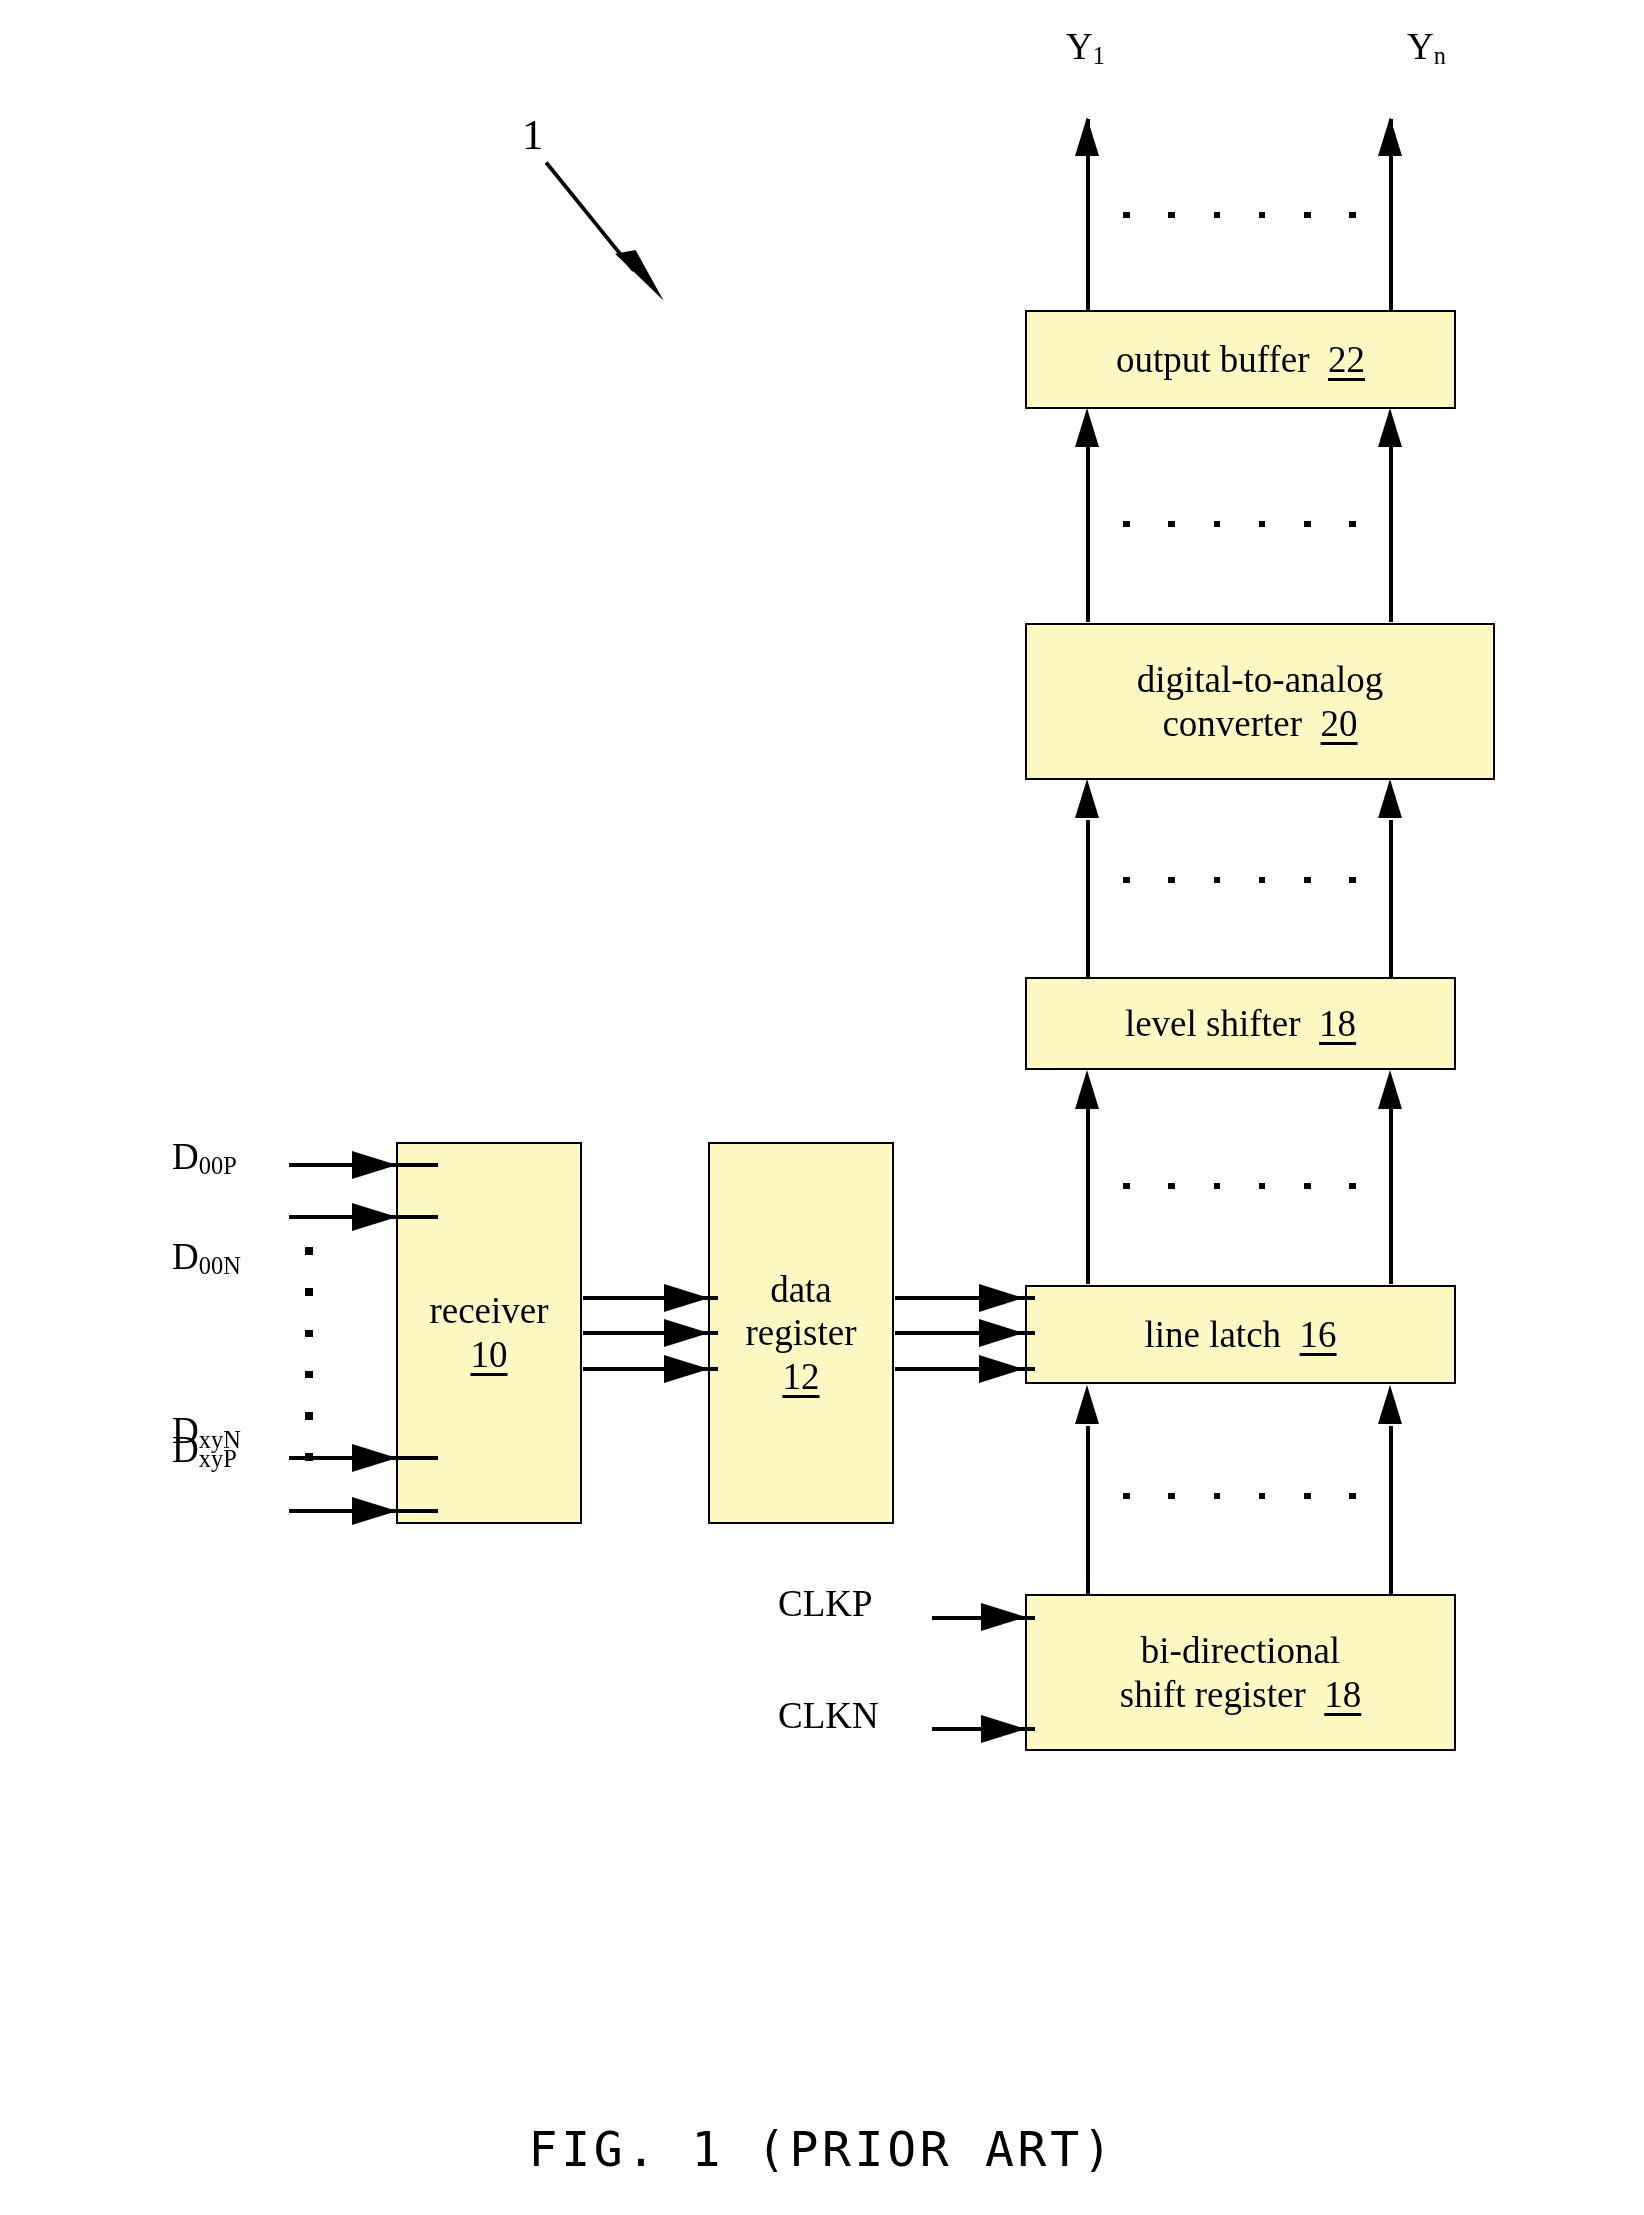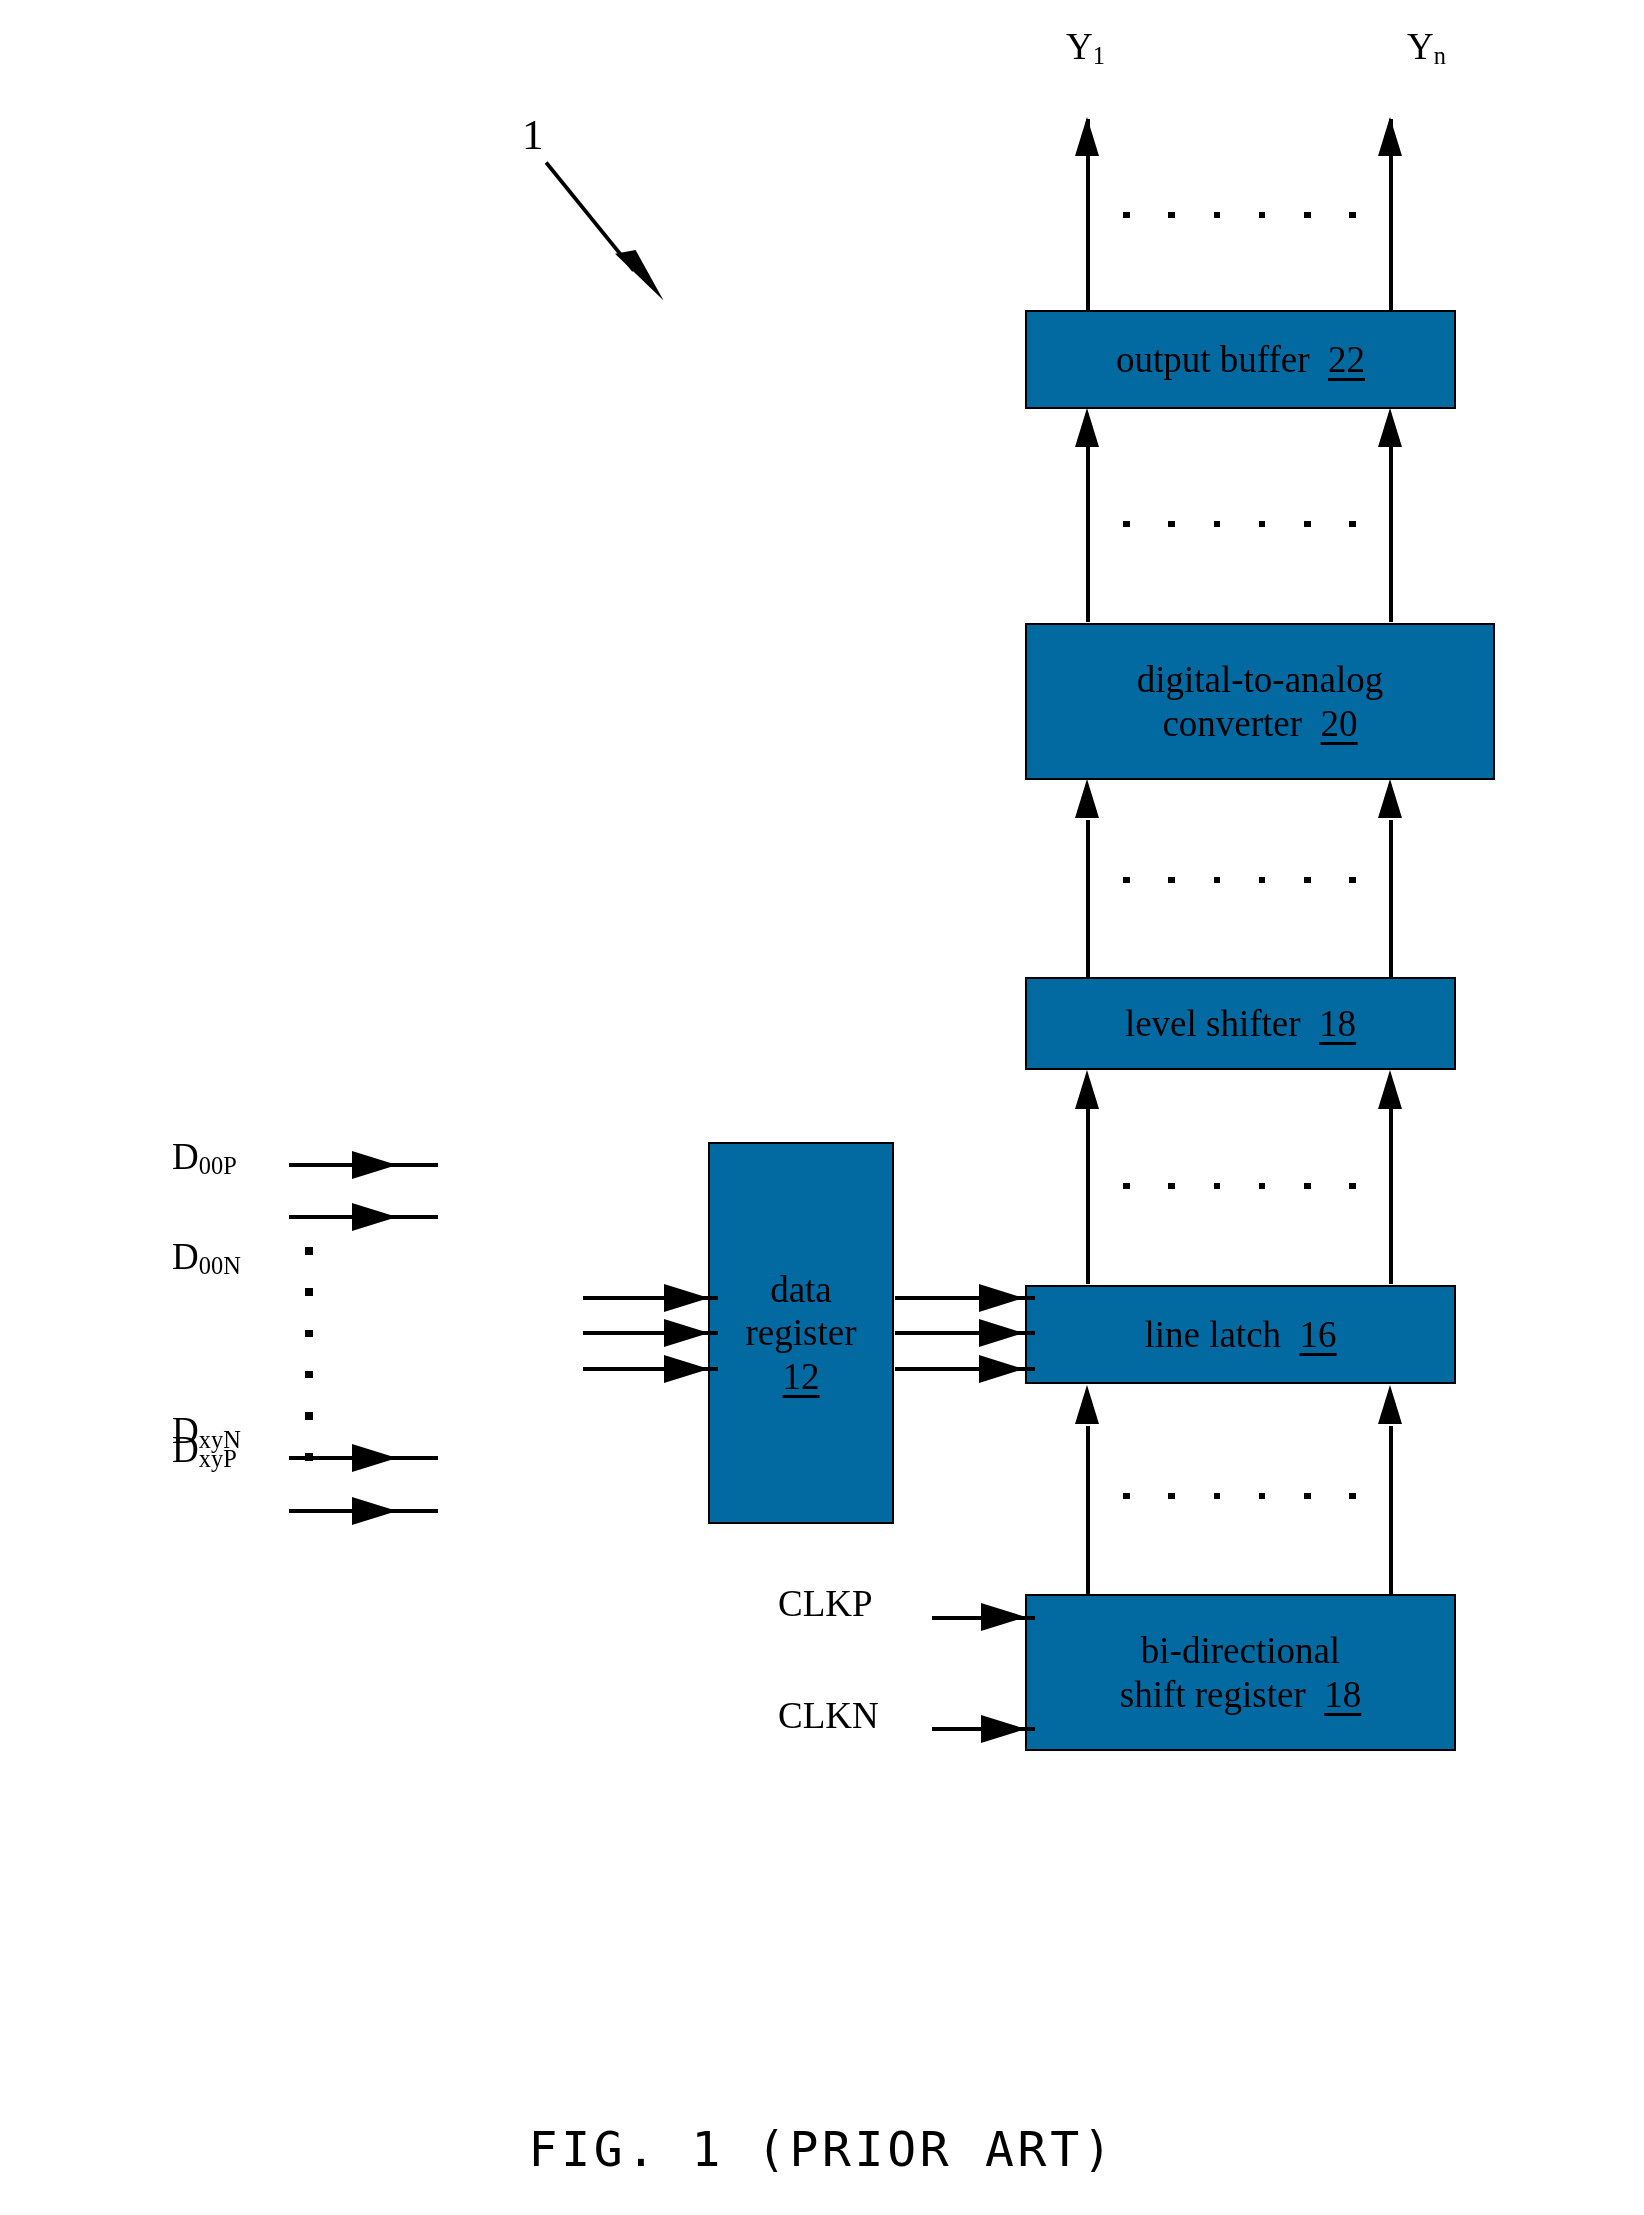--- a/index.html
+++ b/index.html
@@ -10,21 +10,21 @@
   #page{
     position:relative;
     width:1644px;
     height:2216px;
     background:#ffffff;
     overflow:hidden;
   }
   .box{
     position:absolute;
     border:2.8px solid #000;
-    background:#0369a1;
+    background:#fef9c3;
     box-sizing:border-box;
     display:flex;
     align-items:center;
     justify-content:center;
     text-align:center;
     line-height:1.18;
     font-size:37px;
     font-family:"Liberation Serif","DejaVu Serif",serif;
   }
   .box .inner{padding:0 7.5px;}
@@ -197,20 +197,26 @@
   </div>
 
   <div class="box" style="left:1025px;top:1594px;width:431px;height:157px;">
     <div class="inner">
       <span>bi-directional</span><br>
       <span>shift register</span>&nbsp;
       <span class="num">18</span>
     </div>
   </div>
 
+  <div class="box" style="left:396px;top:1142px;width:186px;height:382px;">
+    <div class="inner">
+      <span>receiver</span><br>
+      <span class="num">10</span>
+    </div>
+  </div>
 
   <div class="box" style="left:708px;top:1142px;width:186px;height:382px;">
     <div class="inner">
       <span>data</span><br>
       <span>register</span><br>
       <span class="num">12</span>
     </div>
   </div>
 
   <div class="lbl" style="left:172px;top:1138px;">

